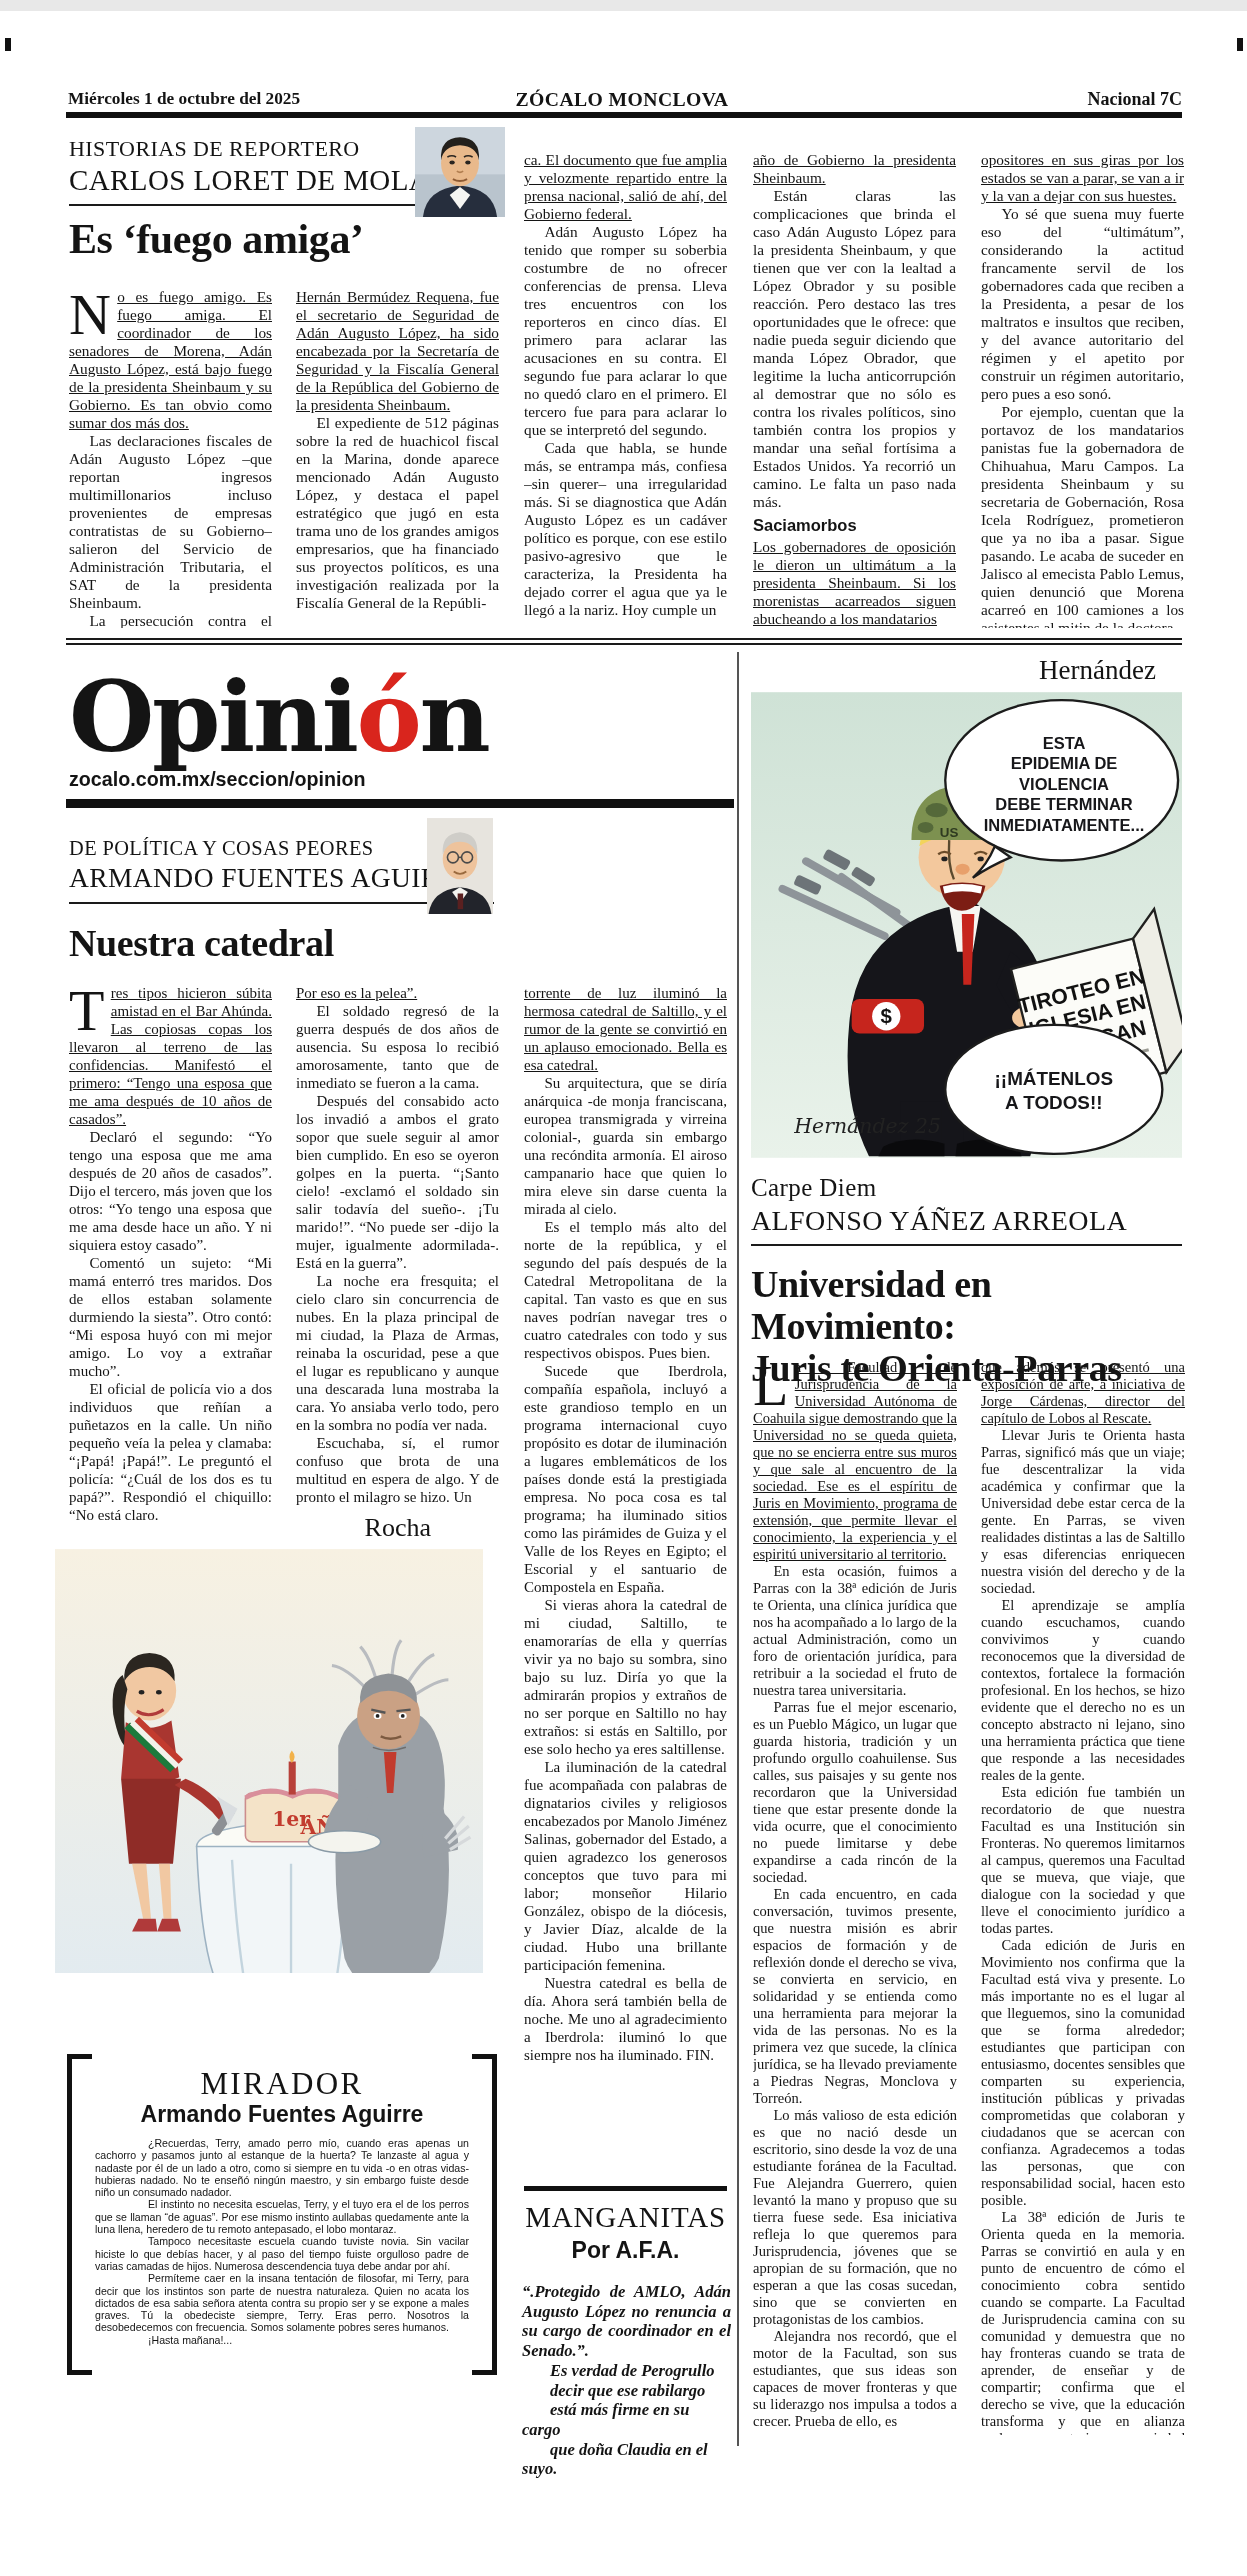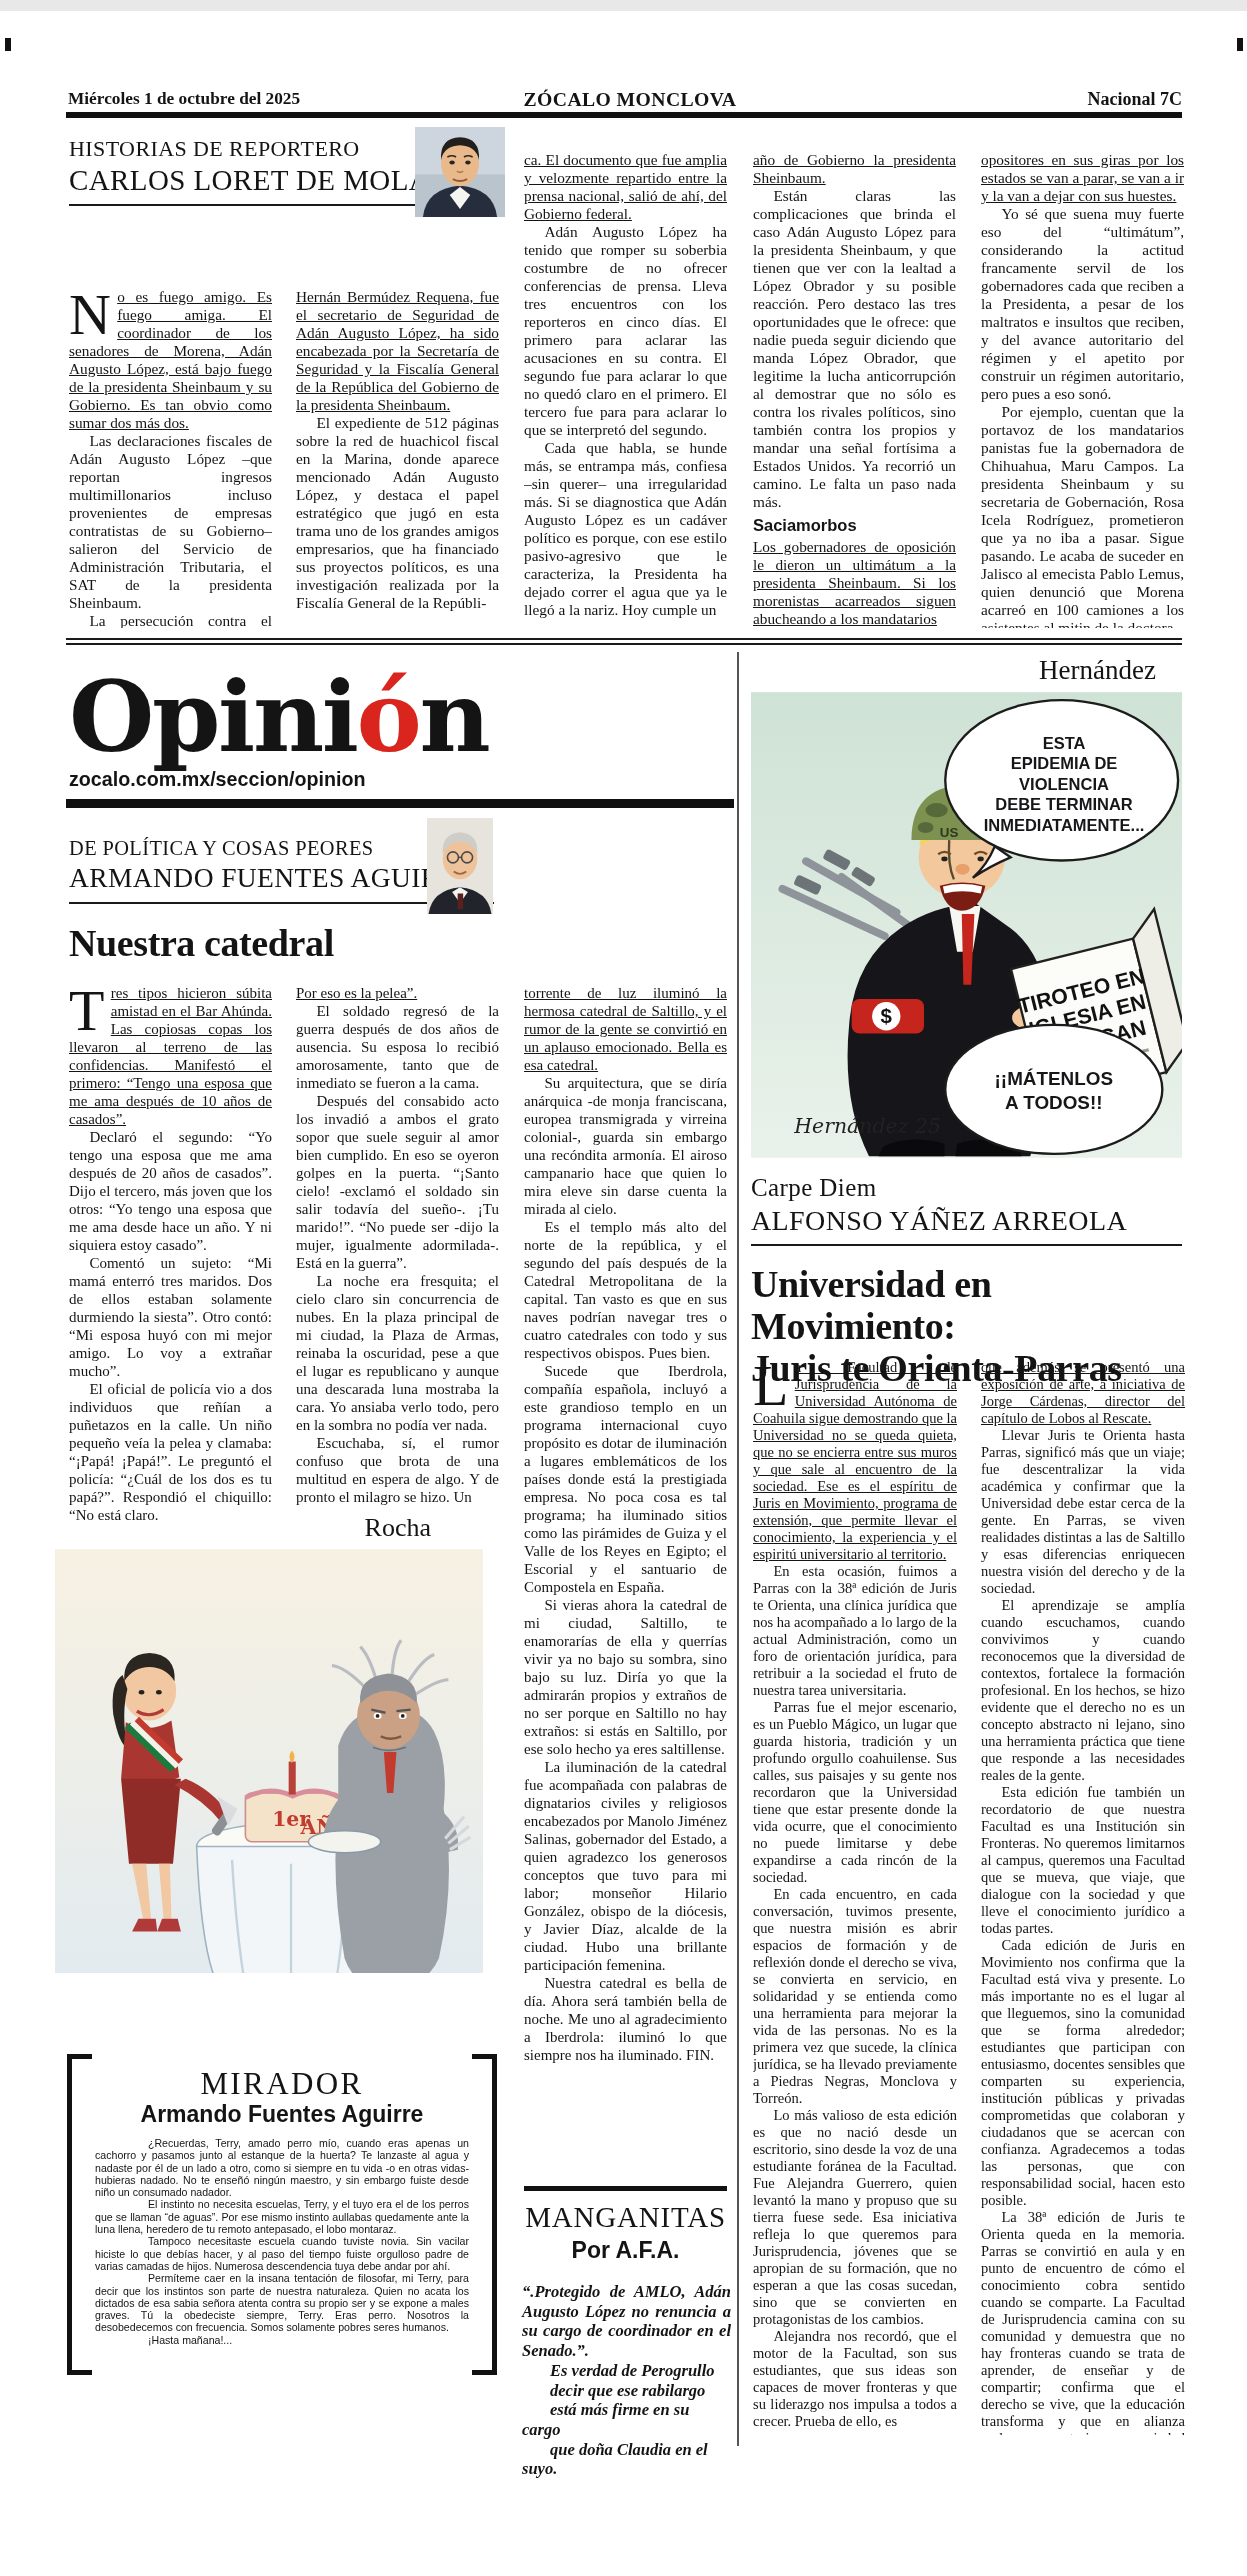--- a/index.html
+++ b/index.html
@@ -1,21 +1,21 @@
 <!DOCTYPE html>
 <html style="font-size:12.6px"><head>
 <meta charset="utf-8">
 <style>
   html,body{margin:0;padding:0;background:#e8e8e8;}
   #page{position:relative;width:1248px;height:2576px;background:#ffffff;margin:11px auto;
         font-family:"Liberation Serif",serif;color:#141414;overflow:hidden;}
   .abs{position:absolute;}
   
   .ph-date{left:68px;top:78px;font:bold 17.3px/20.4px "Liberation Serif",serif;}
-  .ph-mast{left:12px;top:77px;width:1208px;text-align:center;font:bold 19.7px/22px "Liberation Serif",serif;letter-spacing:0.4px;padding-left:14px;}
+  .ph-mast{left:4px;top:77px;width:1208px;text-align:center;font:bold 19.7px/22px "Liberation Serif",serif;letter-spacing:0.4px;padding-left:14px;}
   .ph-sec{right:66px;top:78px;font:bold 18px/20.4px "Liberation Serif",serif;}
   .rule-thick{background:#101010;}
   .rule-thin{background:#1a1a1a;}
   .cropmark{background:#111;}
   
   .kicker{font:22px/23.6px "Liberation Serif",serif;letter-spacing:0.4px;}
   .author{font:29px/31px "Liberation Serif",serif;letter-spacing:0.4px;}
   .headline{font:bold 42px/44px "Liberation Serif",serif;letter-spacing:-0.4px;}
   .hl2{font:bold 38px/42px "Liberation Serif",serif;letter-spacing:-0.4px;}
   
@@ -78,20 +78,21 @@
       <ellipse cx="57" cy="46" rx="24" ry="29" fill="#e9b98b"></ellipse>
       <path d="M33 42 Q31 14 57 13 Q83 14 81 42 Q78 24 57 23 Q36 24 33 42Z" fill="#23201c"></path>
       <ellipse cx="47" cy="45" rx="3.4" ry="2.6" fill="#2a2520"></ellipse>
       <ellipse cx="67" cy="45" rx="3.4" ry="2.6" fill="#2a2520"></ellipse>
       <path d="M41 38 Q47 35 52 38" stroke="#2a2520" stroke-width="2" fill="none"></path>
       <path d="M62 38 Q67 35 73 38" stroke="#2a2520" stroke-width="2" fill="none"></path>
       <path d="M53 56 Q57 59 61 56" stroke="#b07d4f" stroke-width="2" fill="none"></path>
       <path d="M48 66 Q57 71 66 66" stroke="#8d5a33" stroke-width="2.4" fill="none"></path>
     </svg>
   </div>
+  <div class="abs headline" style="left:69px;top:206px;">Es ‘fuego amiga’</div>
 
   <div class="col" style="left:69px;top:277px;height:340px;">
       <p class="f"><span class="dropcap">N</span>o es fuego amigo. Es fuego amiga. El coordinador de los senadores de Morena, Adán Augusto López, está bajo fuego de la presidenta Sheinbaum y su Gobierno. Es tan obvio como sumar dos más dos.</p>
       <p>Las declaraciones fiscales de Adán Augusto López –que reportan ingresos multimillonarios incluso provenientes de empresas contratistas de su Gobierno– salieron del Servicio de Administración Tributaria, el SAT de la presidenta Sheinbaum.</p>
       <p>La persecución contra el cártel de “La Barredora”, cuyo líder,</p>
     </div>
   <div class="col" style="left:296px;top:277px;height:340px;">
       <p class="f">Hernán Bermúdez Requena, fue el secretario de Seguridad de Adán Augusto López, ha sido encabezada por la Secretaría de Seguridad y la Fiscalía General de la República del Gobierno de la presidenta Sheinbaum.</p>
       <p>El expediente de 512 páginas sobre la red de huachicol fiscal en la Marina, donde aparece mencionado Adán Augusto López, y destaca el papel estratégico que jugó en esta trama uno de los grandes amigos empresarios, que ha financiado sus proyectos políticos, es una investigación realizada por la Fiscalía General de la Repúbli-</p>
     </div>

